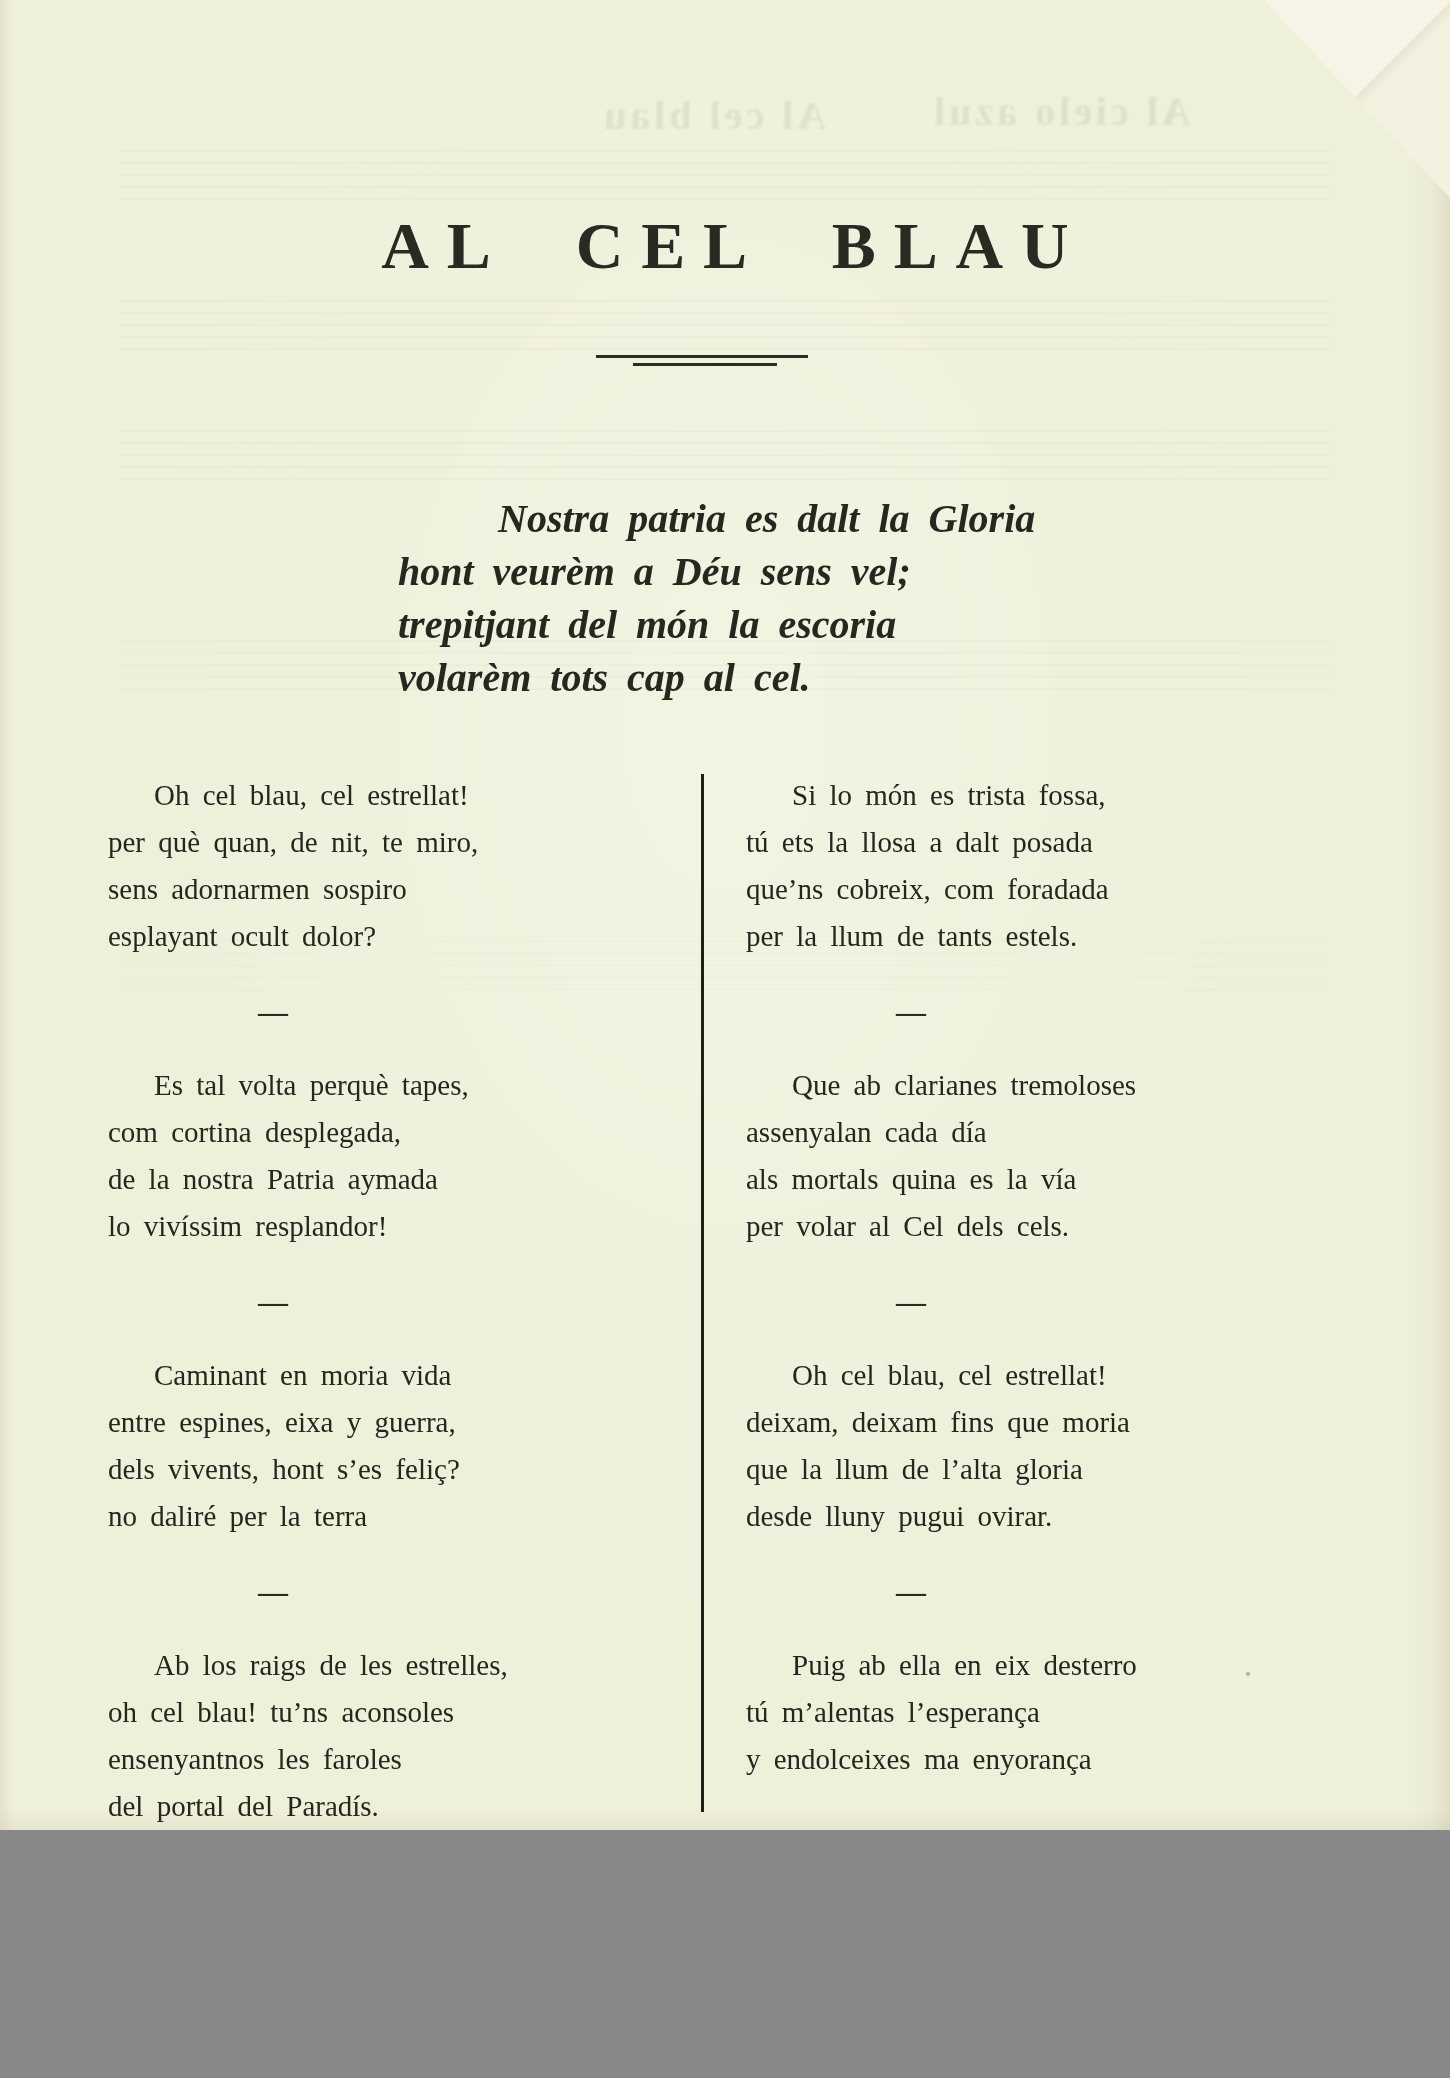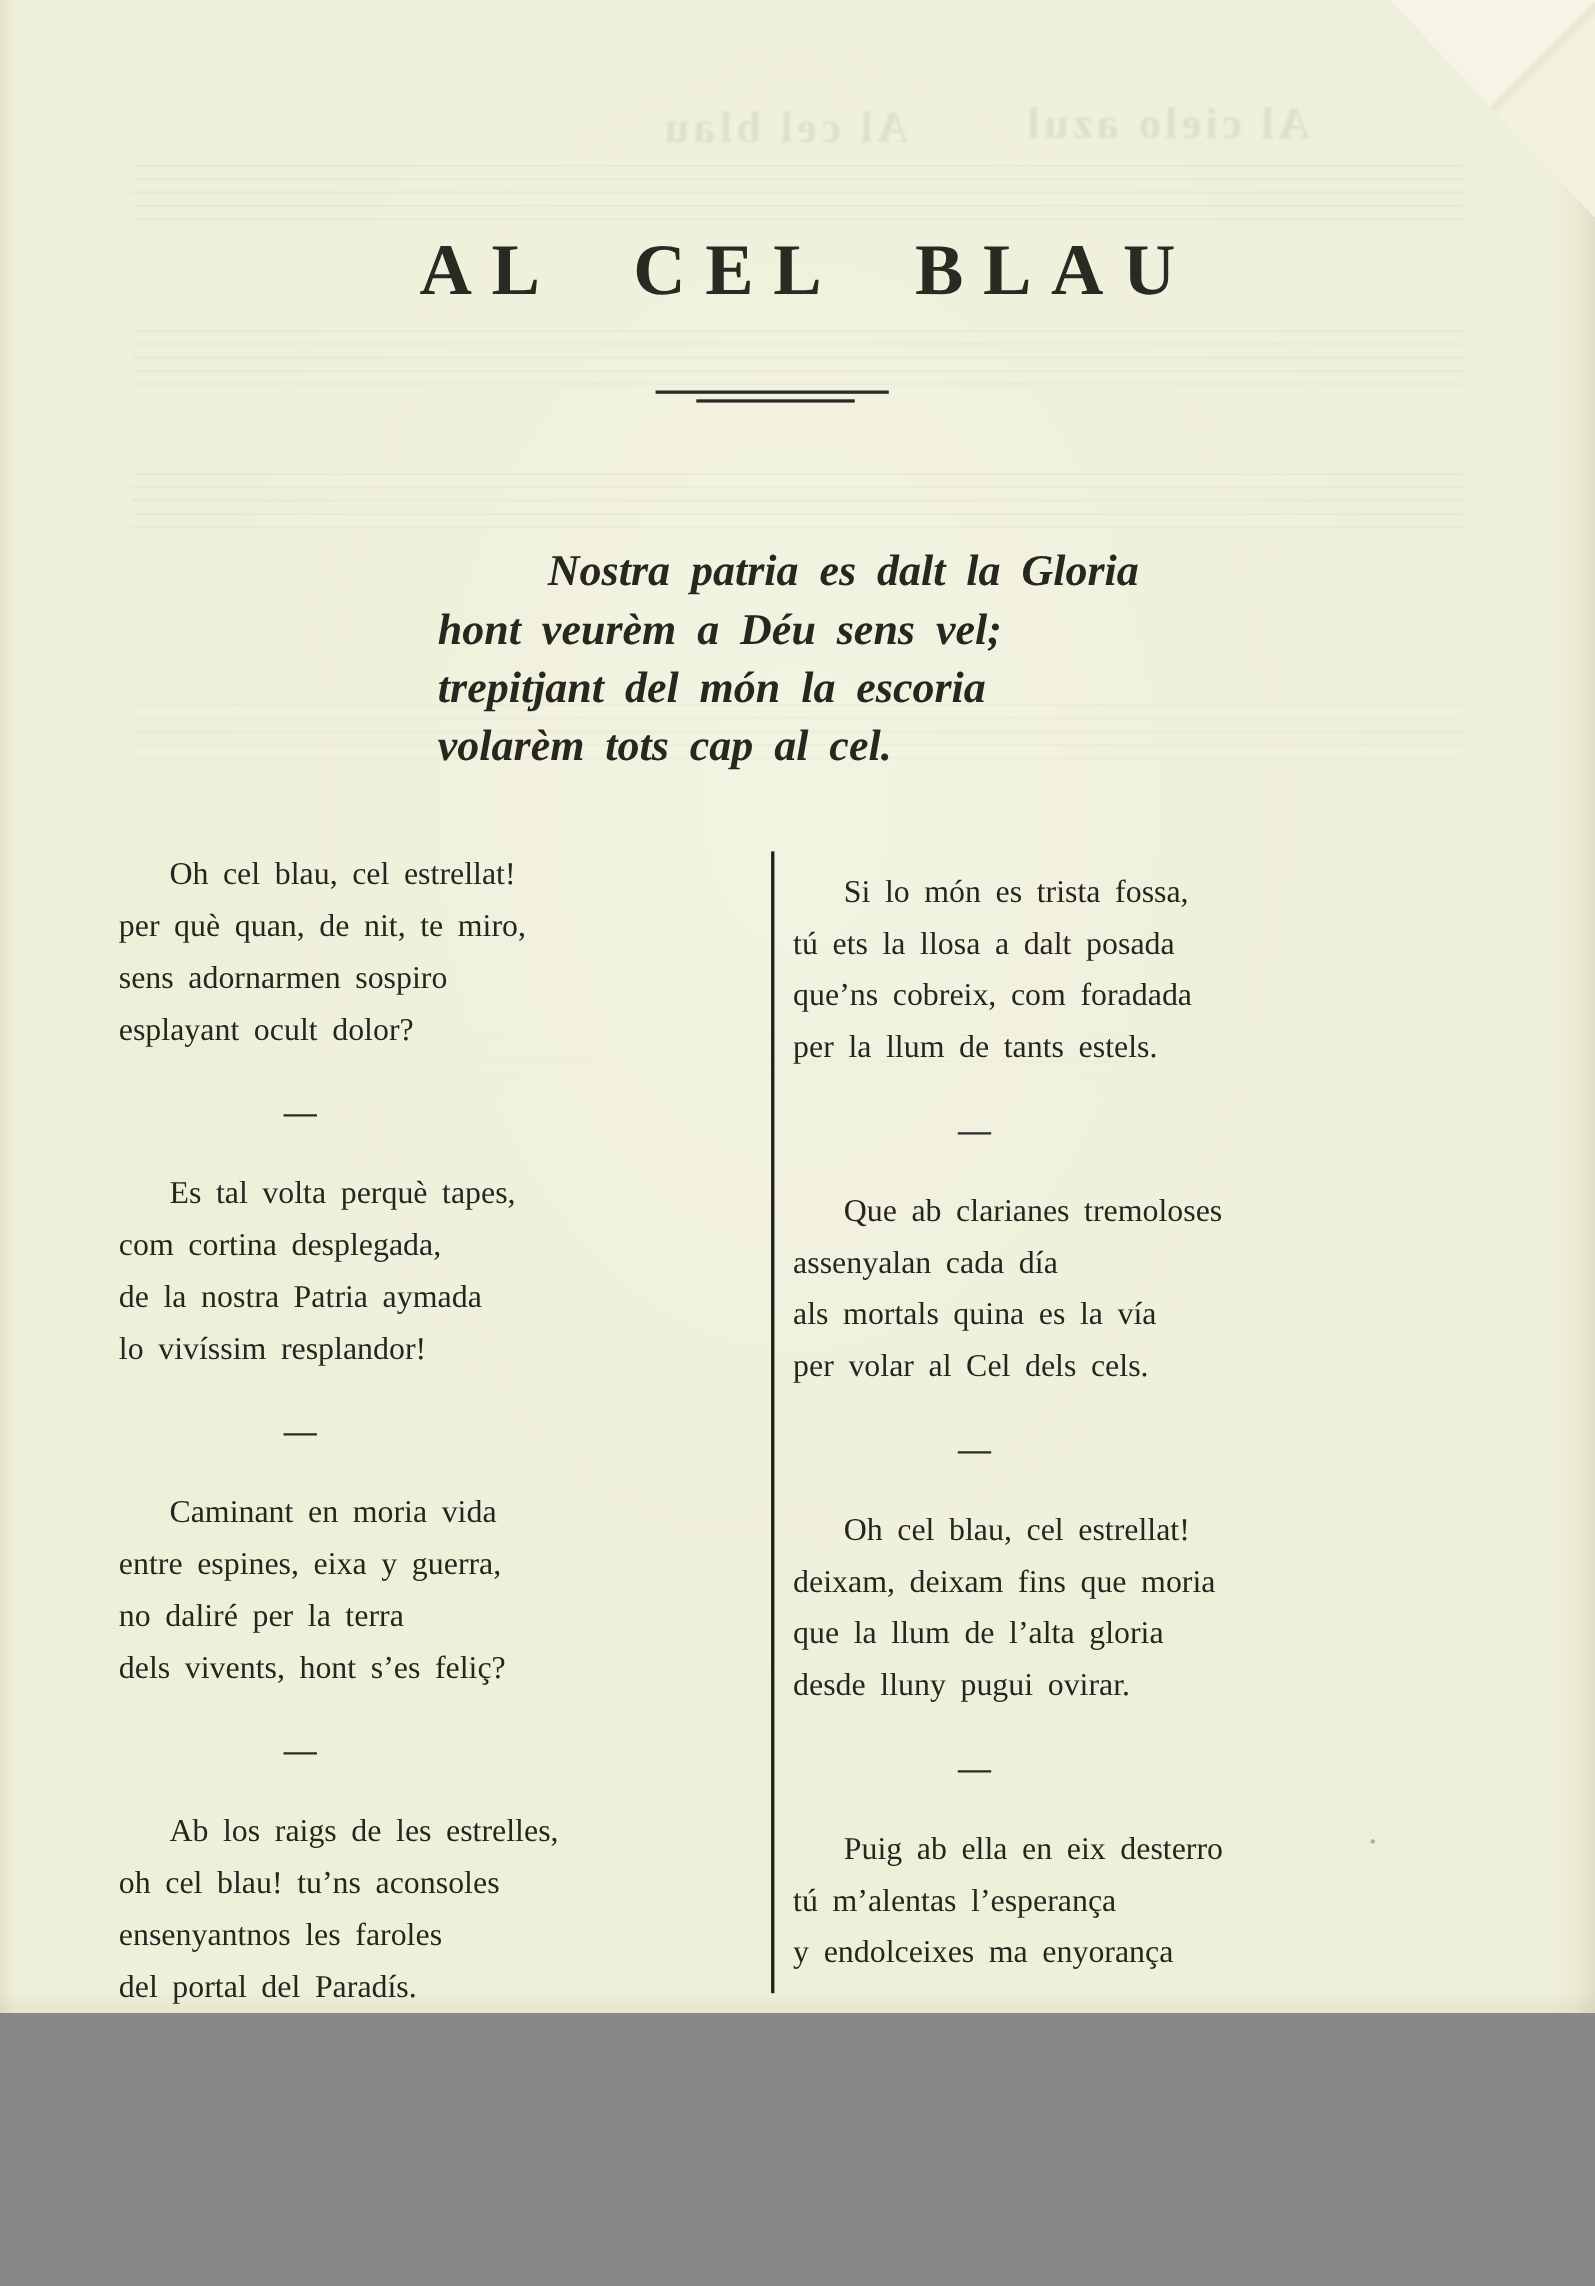--- a/index.html
+++ b/index.html
@@ -65,21 +65,21 @@
     color:#27271f;
   }
   .epigraph .line:first-child{text-indent:100px;}
   .column{
     position:absolute;top:772px;width:480px;
     font-size:29px;line-height:47px;
     word-spacing:6px;
     color:#26261f;
   }
   .col-left{left:108px;}
-  .col-right{left:721px;margin-top:16px;}
+  .col-right{left:746px;}
   .stanza{height:188px;margin:0;}
   .stanza .line:first-child{text-indent:46px;}
   .dash-sep{
     height:102px;width:330px;
     display:flex;align-items:center;justify-content:center;
     font-size:30px;font-weight:bold;color:#2b2b24;
     letter-spacing:0;
   }
   .divider{
     position:absolute;left:701px;top:774px;width:3px;height:1038px;
@@ -131,22 +131,22 @@
       <div class="stanza">
         <div class="line">Es tal volta perquè tapes,</div>
         <div class="line">com cortina desplegada,</div>
         <div class="line">de la nostra Patria aymada</div>
         <div class="line">lo vivíssim resplandor!</div>
       </div>
       <div class="dash-sep">—</div>
       <div class="stanza">
         <div class="line">Caminant en moria vida</div>
         <div class="line">entre espines, eixa y guerra,</div>
+        <div class="line">dels vivents, hont s’es feliç?</div>
         <div class="line">no daliré per la terra</div>
-        <div class="line">dels vivents, hont s’es feliç?</div>
       </div>
       <div class="dash-sep">—</div>
       <div class="stanza">
         <div class="line">Ab los raigs de les estrelles,</div>
         <div class="line">oh cel blau! tu’ns aconsoles</div>
         <div class="line">ensenyantnos les faroles</div>
         <div class="line">del portal del Paradís.</div>
       </div>
     </div>
   <div class="divider"></div>

